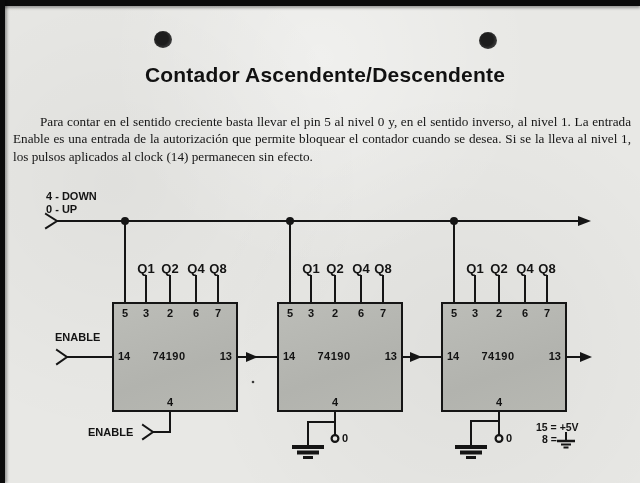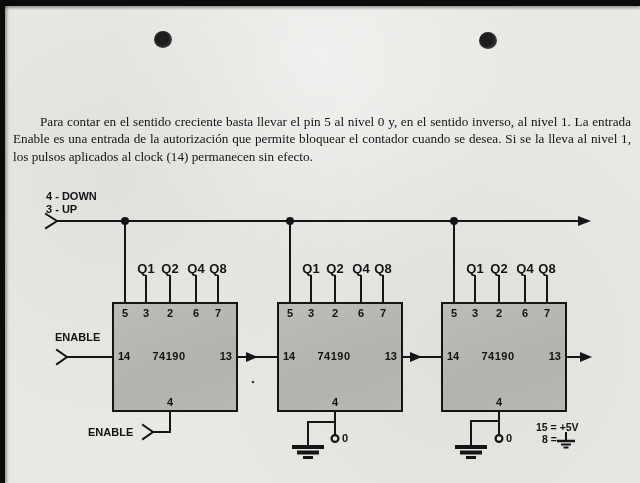--- a/index.html
+++ b/index.html
@@ -40,20 +40,21 @@
 <body>
 
 <div id="page">
 
   <div class="edge-top"></div>
   <div class="edge-left"></div>
 
   <div class="hole" style="left:154px;top:31px;"></div>
   <div class="hole" style="left:479px;top:32px;"></div>
 
+  <div class="title">Contador Ascendente/Descendente</div>
 
   <div class="para">Para contar en el sentido creciente basta llevar el pin 5 al nivel 0 y, en el sentido inverso, al nivel 1. La entrada Enable es una entrada de la autorización que permite bloquear el contador cuando se desea. Si se la lleva al nivel 1, los pulsos aplicados al clock (14) permanecen sin efecto.</div>
 
   <svg class="wires" width="640" height="483" viewBox="0 0 640 483">
     <g stroke="#151515" stroke-width="2" fill="none" stroke-linecap="square">
 
       <path d="M57 221 H584"></path>
       <path d="M46 214 L57 221 L46 228"></path>
       <path d="M125 221 V302 M290 221 V302 M454 221 V302"></path>
 
@@ -111,21 +112,21 @@
     <circle cx="335" cy="438.5" r="3.4" fill="#e8e8e5" stroke="#151515" stroke-width="2.2"></circle>
     <circle cx="499" cy="438.5" r="3.4" fill="#e8e8e5" stroke="#151515" stroke-width="2.2"></circle>
 
     <g fill="#3a3a3a">
       <circle cx="362" cy="343" r="1.6"></circle>
         <circle cx="253" cy="382" r="1.3"></circle>
     </g>
   </svg>
 
   <div class="lbl" style="left:46px;top:190px;">4 - DOWN</div>
-  <div class="lbl" style="left:46px;top:203px;">3 - UP</div>
+  <div class="lbl" style="left:46px;top:203px;">0 - UP</div>
 
   <div>
     <span class="qlbl" style="left:136px;">Q1</span>
     <span class="qlbl" style="left:160px;">Q2</span>
     <span class="qlbl" style="left:186px;">Q4</span>
     <span class="qlbl" style="left:208px;">Q8</span>
   </div>
   <div>
     <span class="qlbl" style="left:301px;">Q1</span>
     <span class="qlbl" style="left:325px;">Q2</span>

